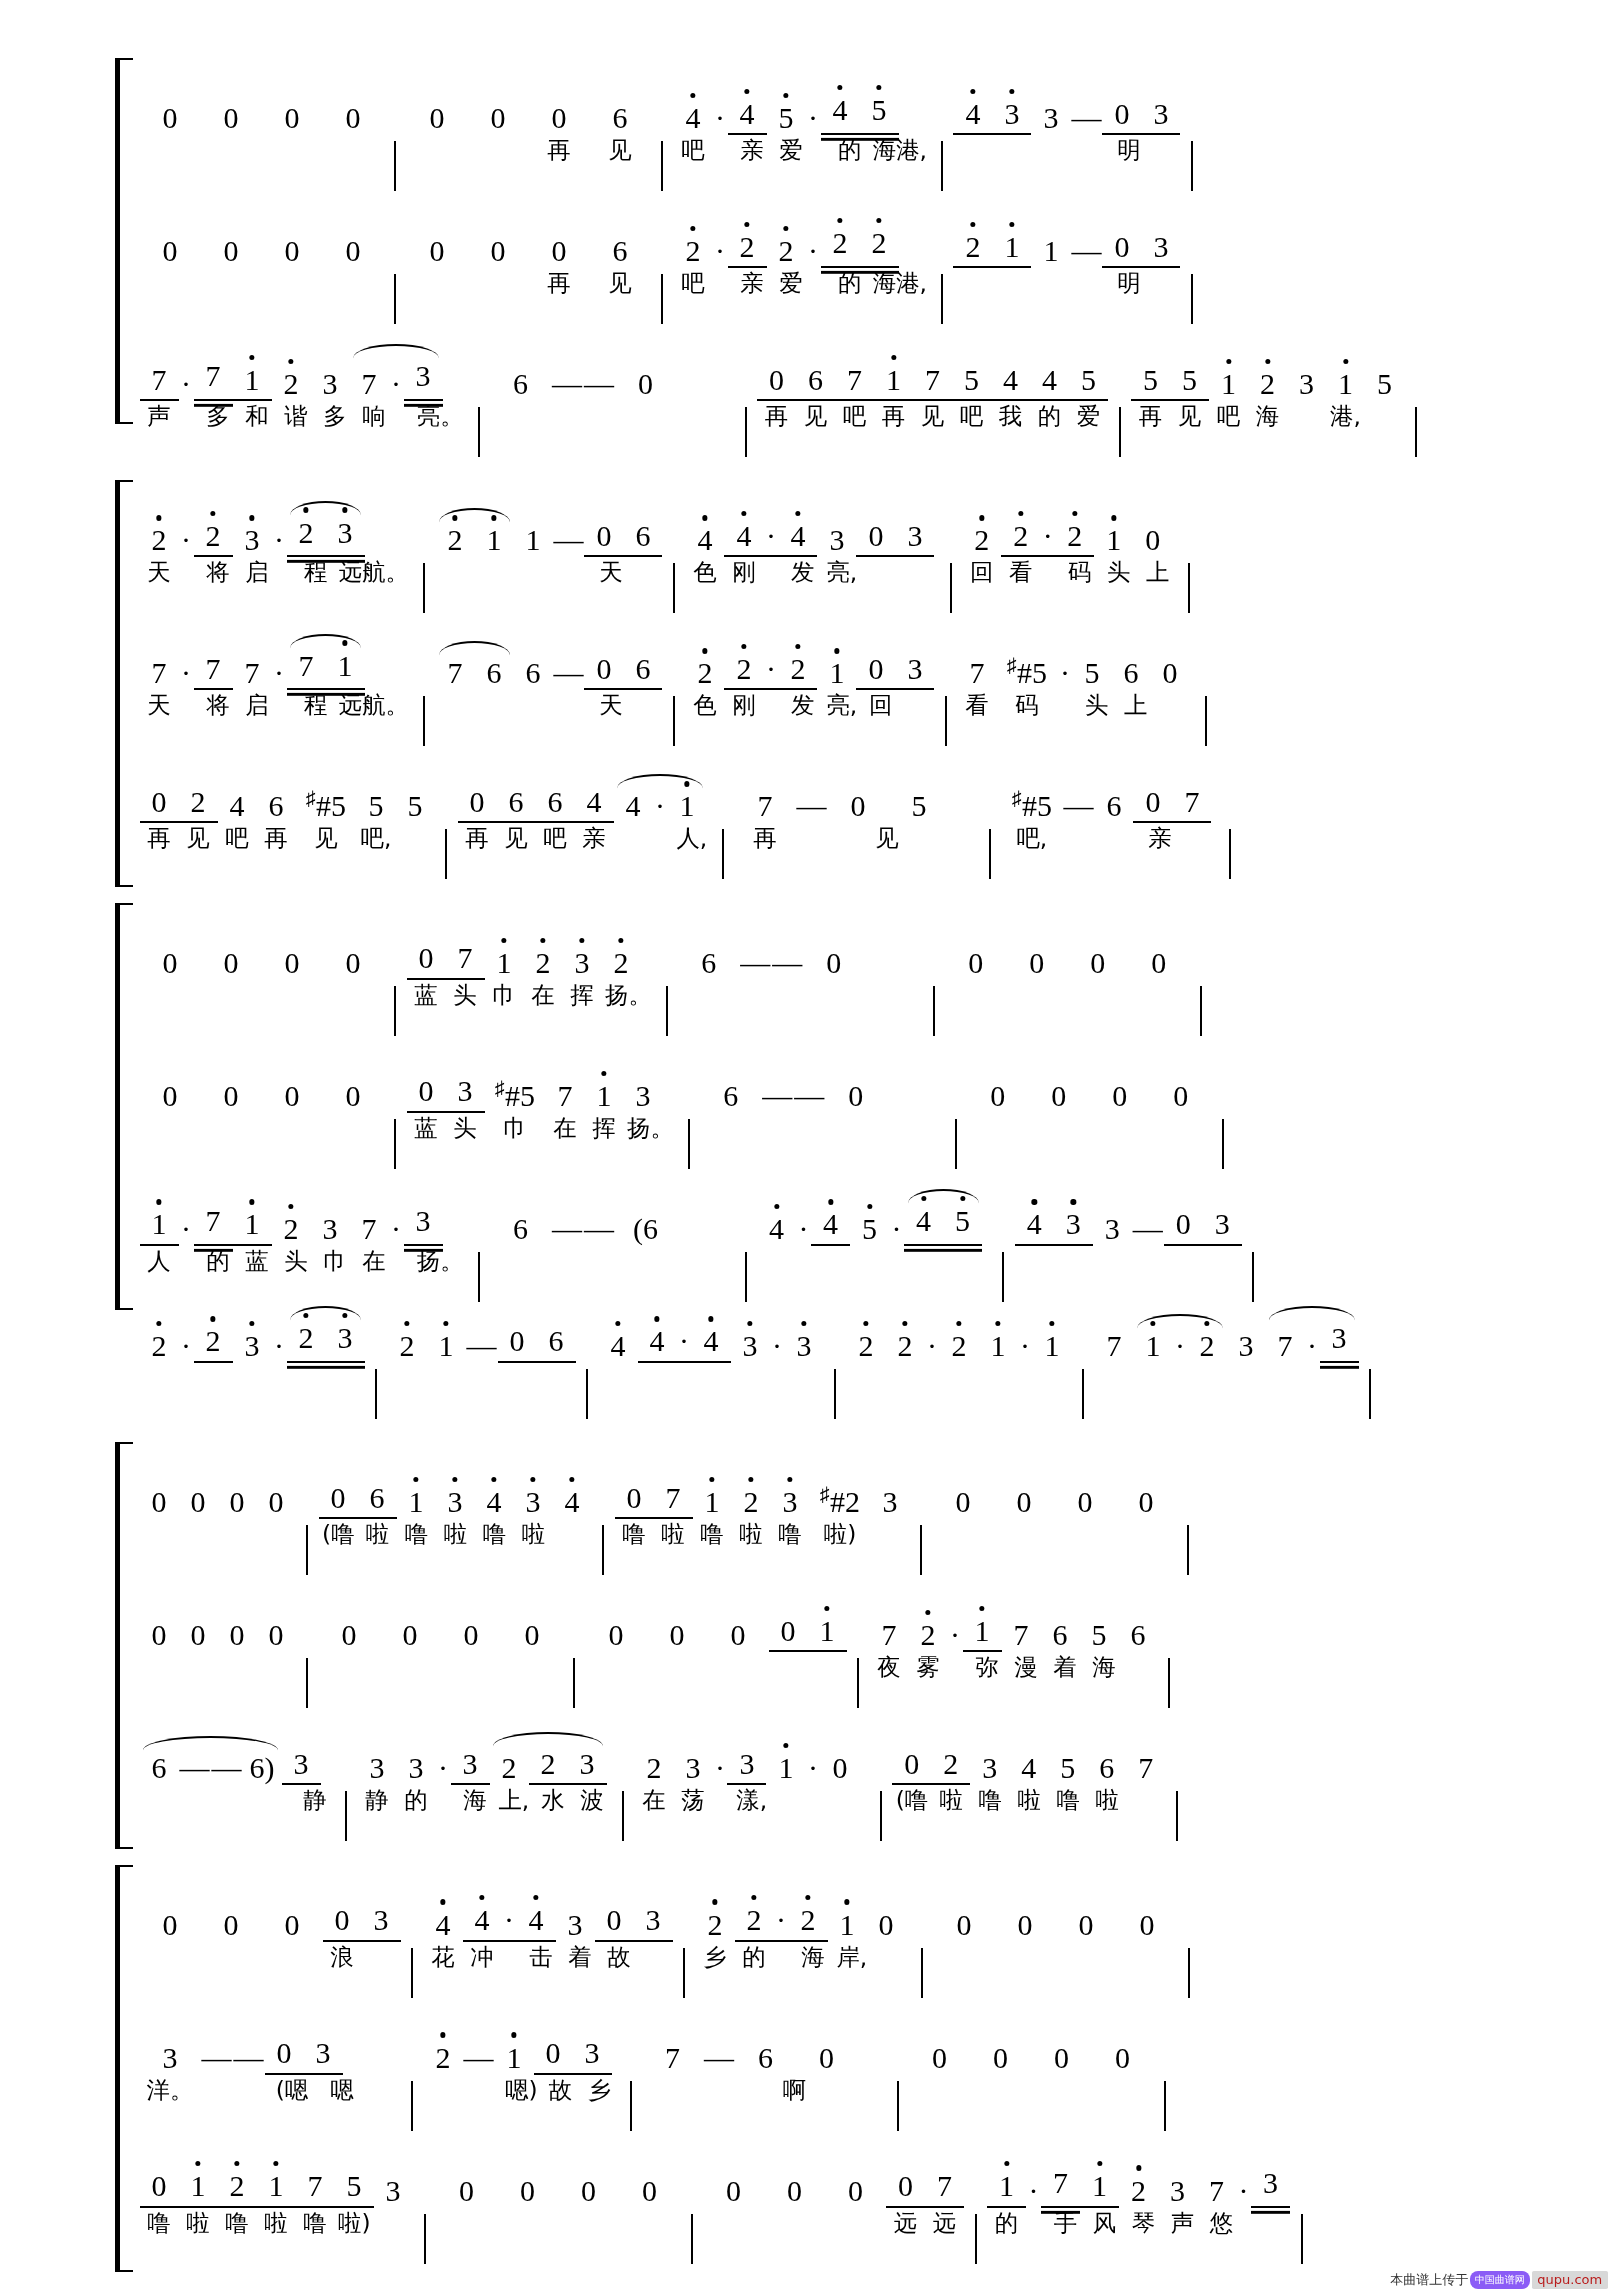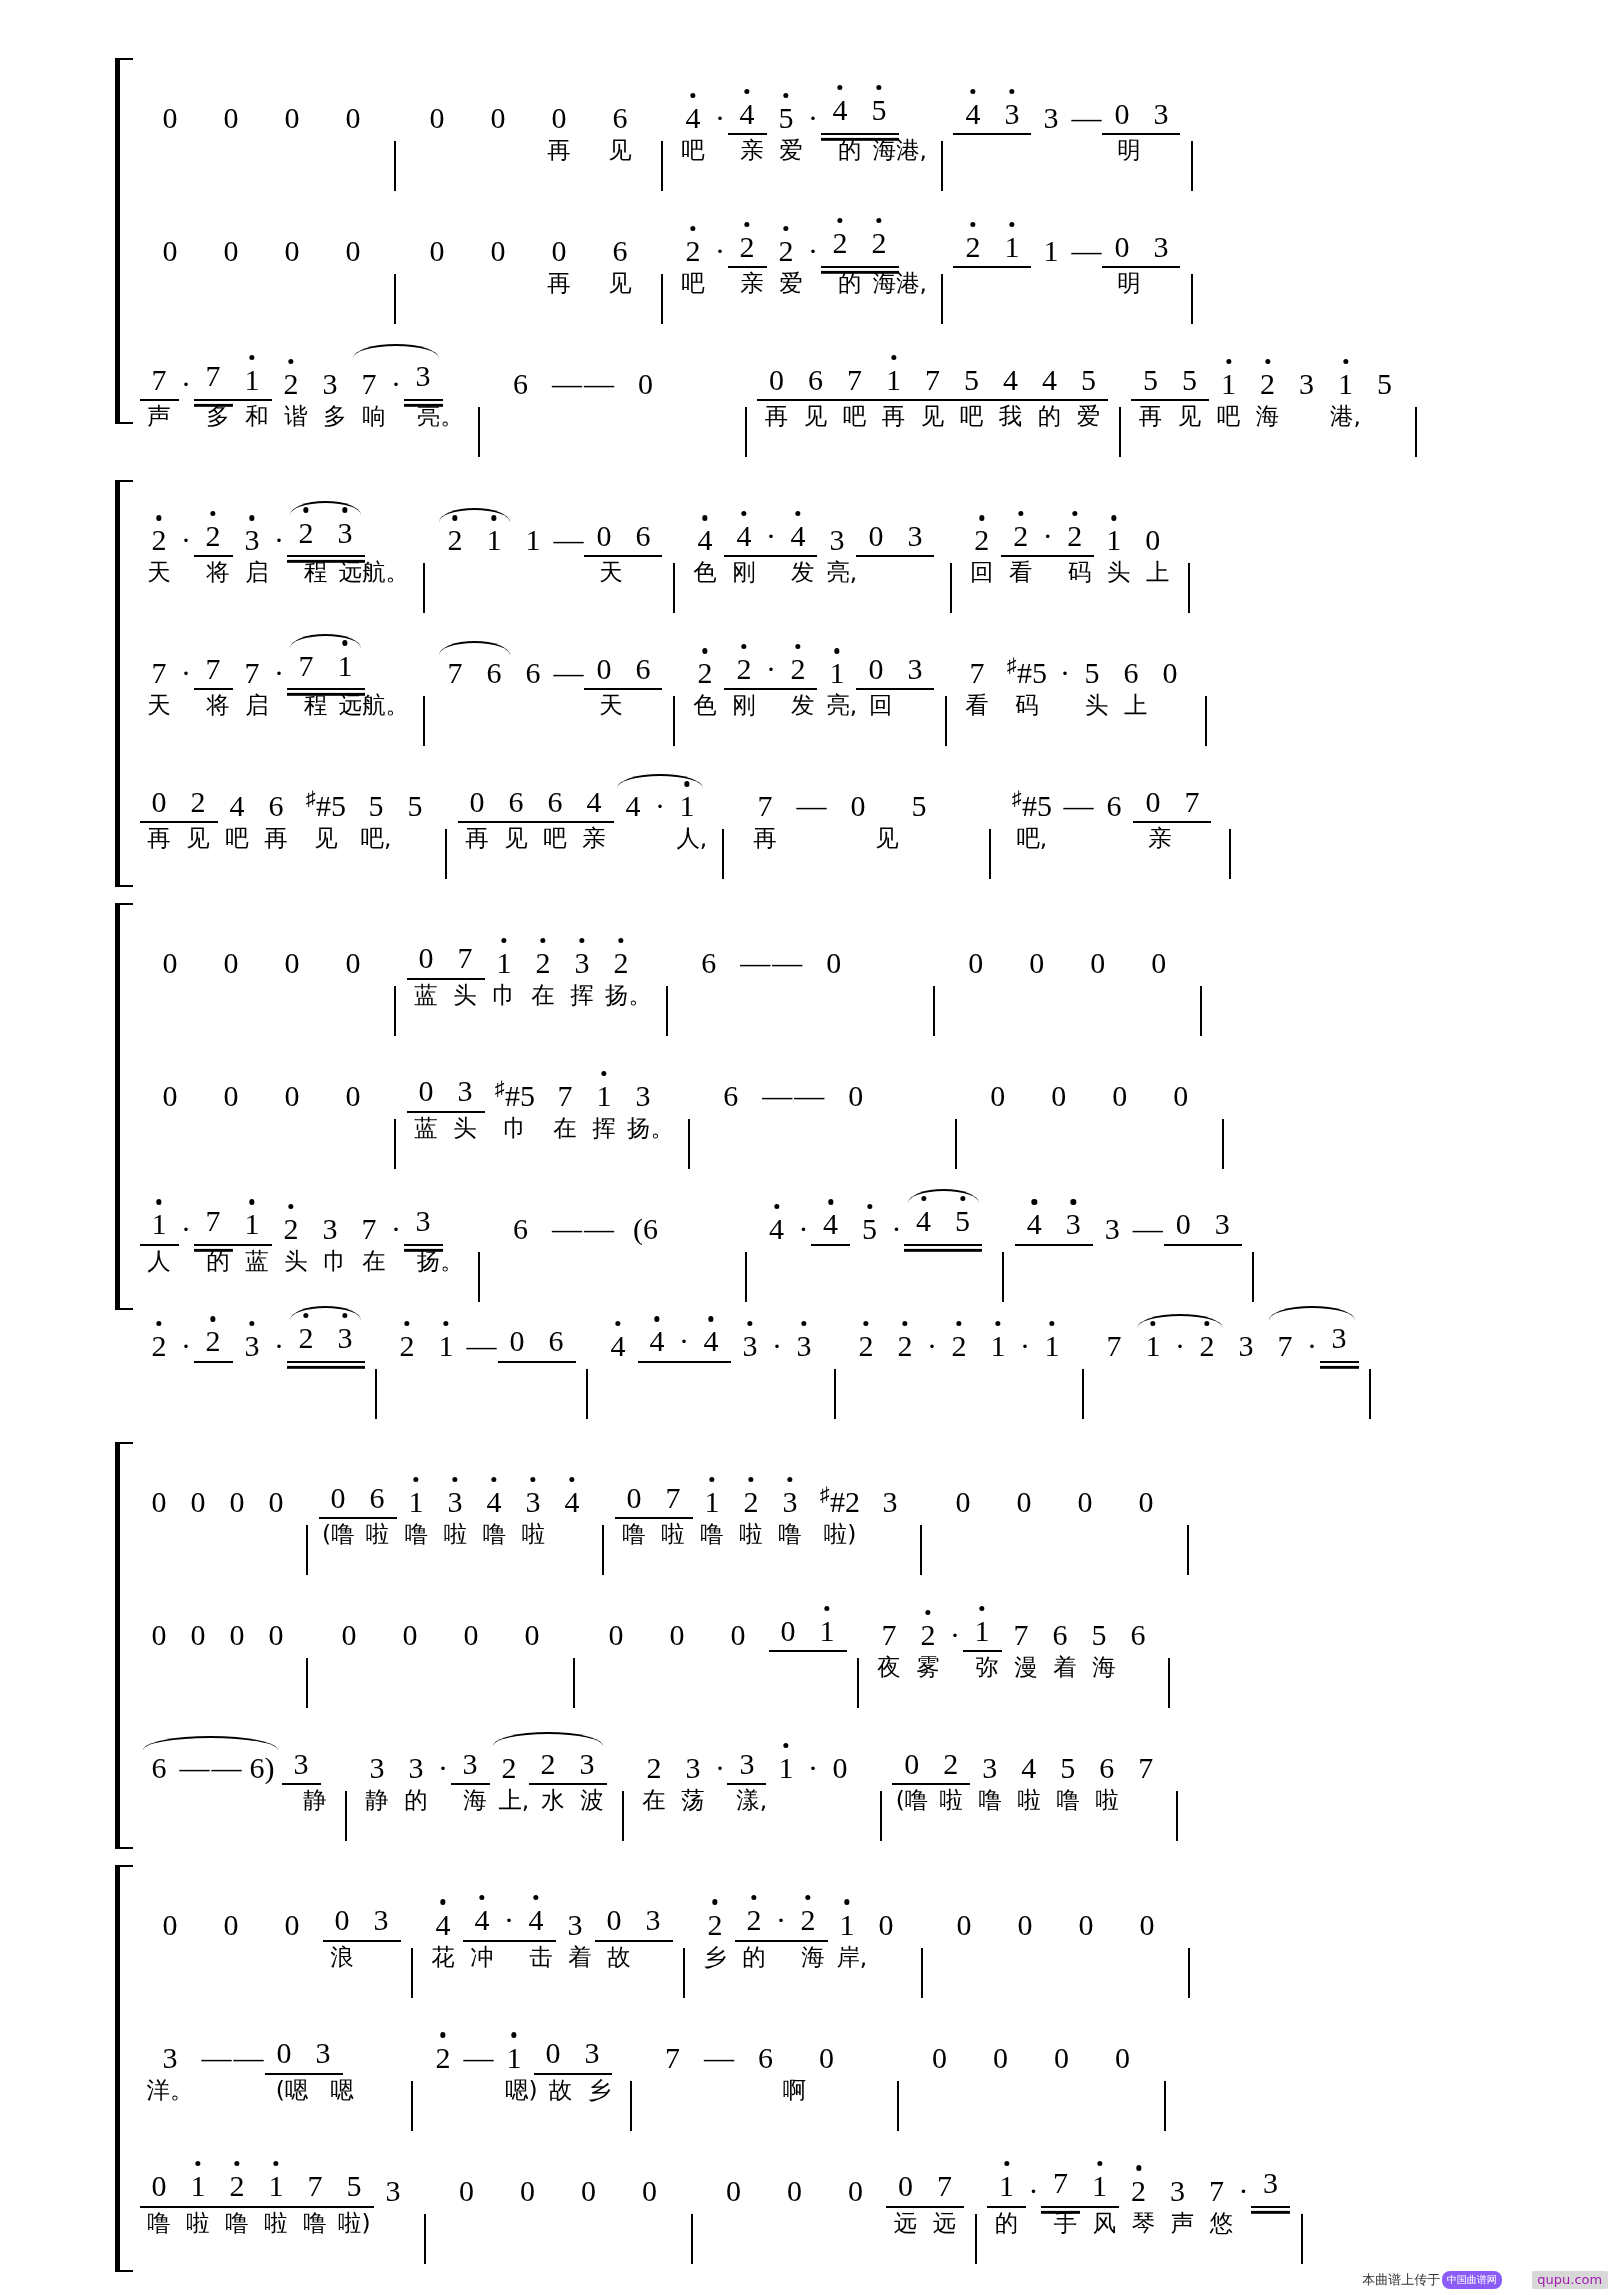--- a/index.html
+++ b/index.html
@@ -196,22 +196,21 @@
     background: #8b5cf6;
     color: #fff;
     font-size: 10px;
     padding: 1.8px 4.7px;
     border-radius: 8px;
   }
   .credit .site {
     background: #d8d8d8;
     padding: 1.8px 5.8px;
     border-radius: 1.8px;
-    color: #a21caf;
-    margin-left: 28px;
+    color: #b91c1c;
   }
 </style>
 </head>
 <body>
 
 <div class="sheet">
 
   <div class="system" style="padding-top:58px;">
     <div class="brace" style="top:58px;height:362px;"></div>
 

